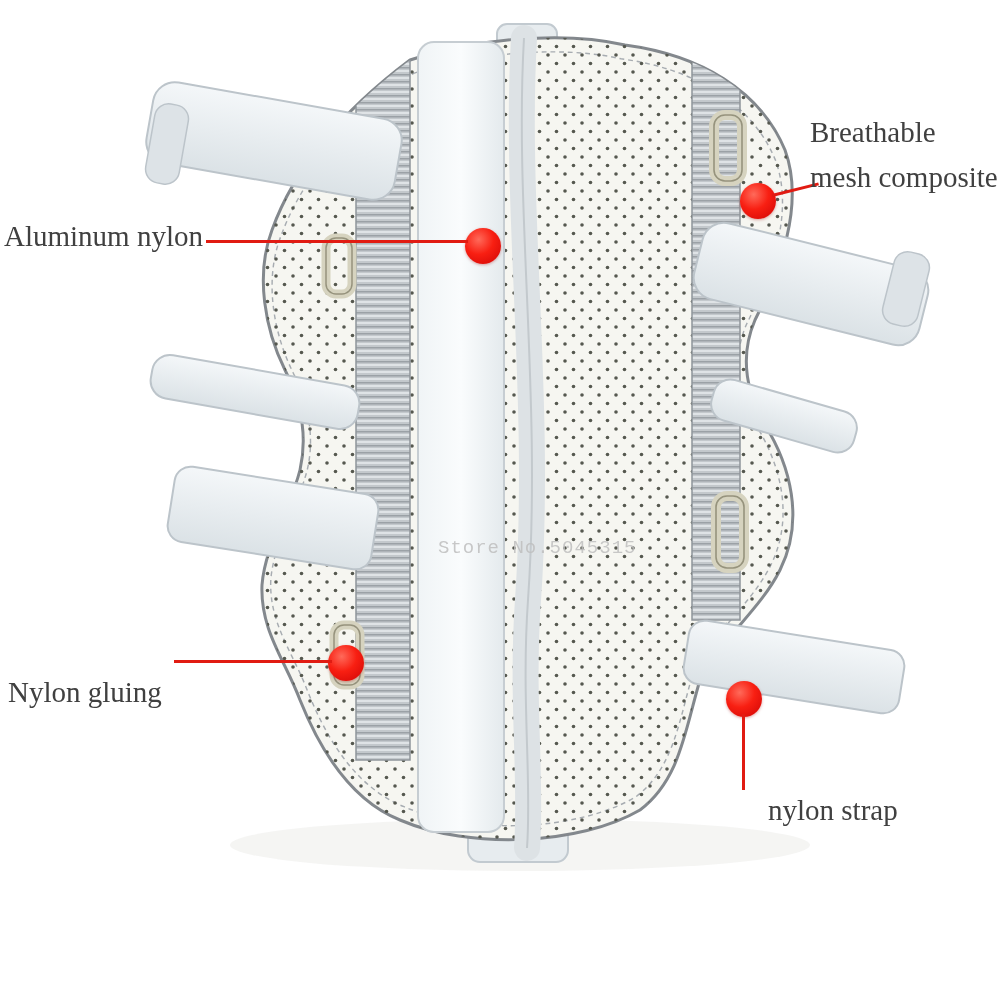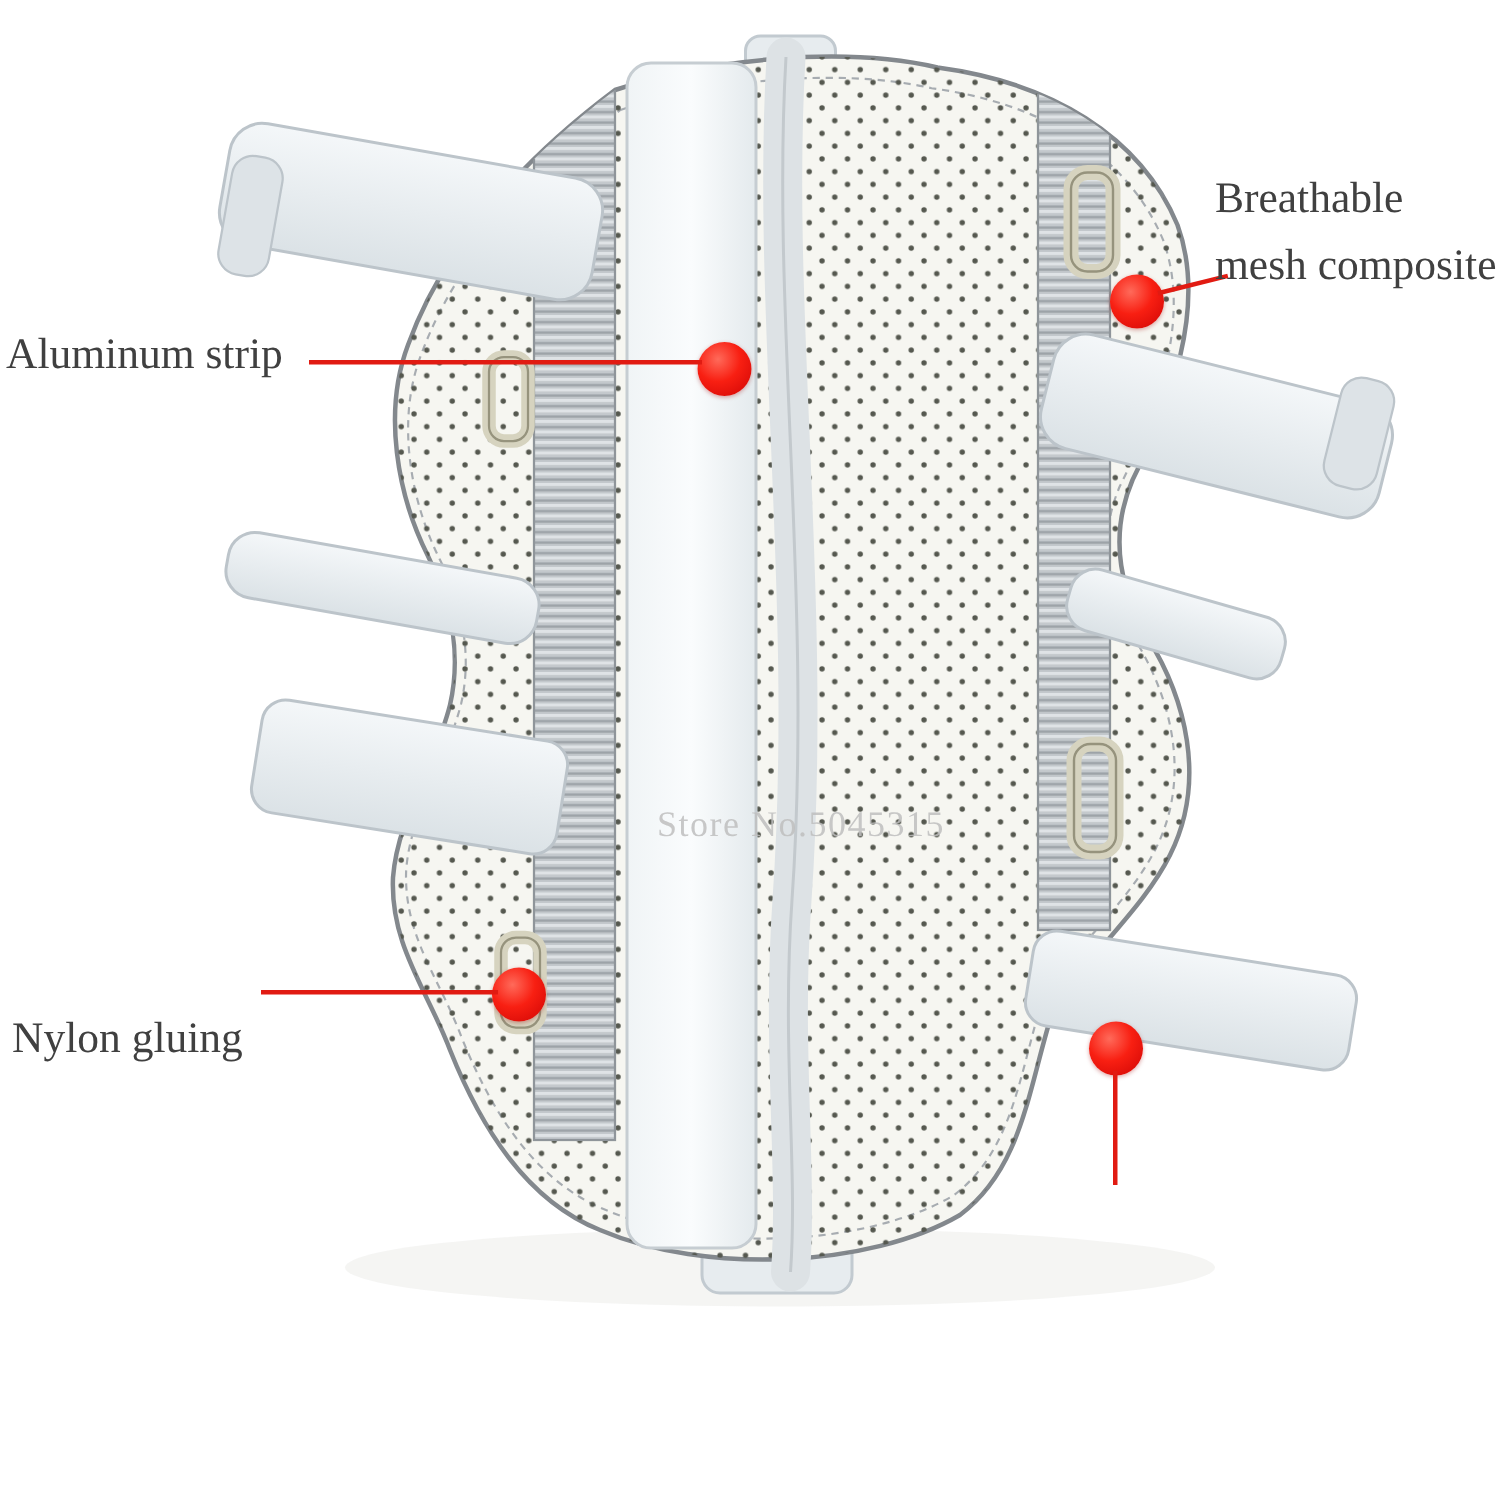--- a/index.html
+++ b/index.html
@@ -7,22 +7,22 @@
     position:relative;
     width:1002px;height:1002px;
     background:#ffffff;
     overflow:hidden;
     font-family:"Liberation Serif", serif;
   }
   .brace-svg{position:absolute;left:0;top:0;}
   .watermark{
     position:absolute;
     left:438px;top:537px;
-    font-family:Liberation Serif, serif;
-    font-size:24px;
+    font-family:Liberation Mono, monospace;
+    font-size:19px;
     letter-spacing:1px;
     color:#bfbfbf;
     opacity:.85;
     user-select:none;
   }
   .ann-label{
     position:absolute;
     color:#404040;
     font-size:29px;
     line-height:1.55;
@@ -163,21 +163,24 @@
   <div class="ann-line diag" style="left:772px;top:194px;width:48px;"></div>
   <div class="ann-line h" style="left:174px;top:660px;width:158px;"></div>
   <div class="ann-line v" style="left:742px;top:714px;height:76px;"></div>
 
   <div class="ann-label" style="left:810px;top:110px;">
     <span>Breathable</span>
     <span>mesh composite</span>
   </div>
 
   <div class="ann-label" style="left:4px;top:214px;">
-    <span>Aluminum strip</span>
+    <span>Aluminum nylon</span>
   </div>
 
   <div class="ann-label" style="left:8px;top:642px;margin-top:28px;">
     <span>Nylon gluing</span>
   </div>
 
+  <div class="ann-label" style="left:768px;top:788px;">
+    <span>nylon strap</span>
+  </div>
 
 </div>
 
 </body></html>

